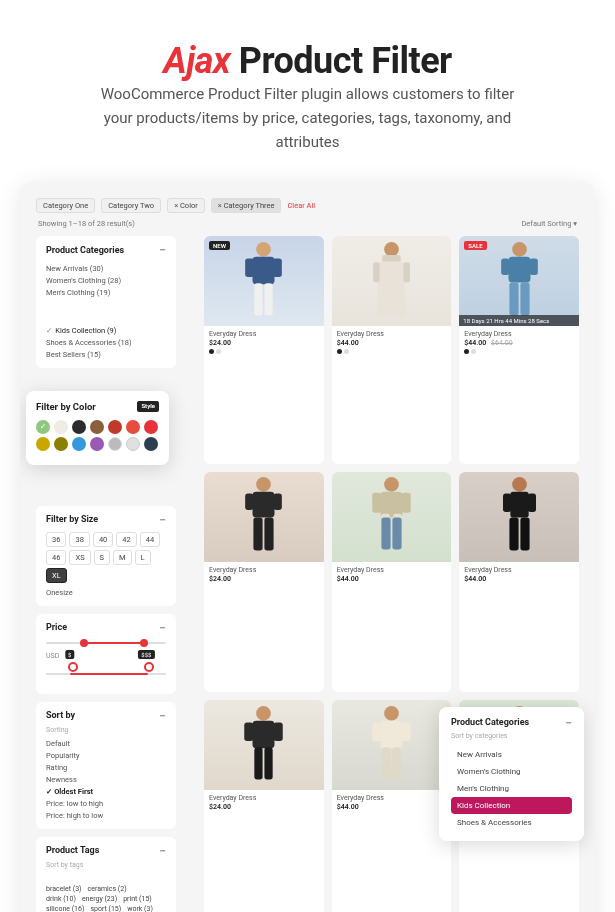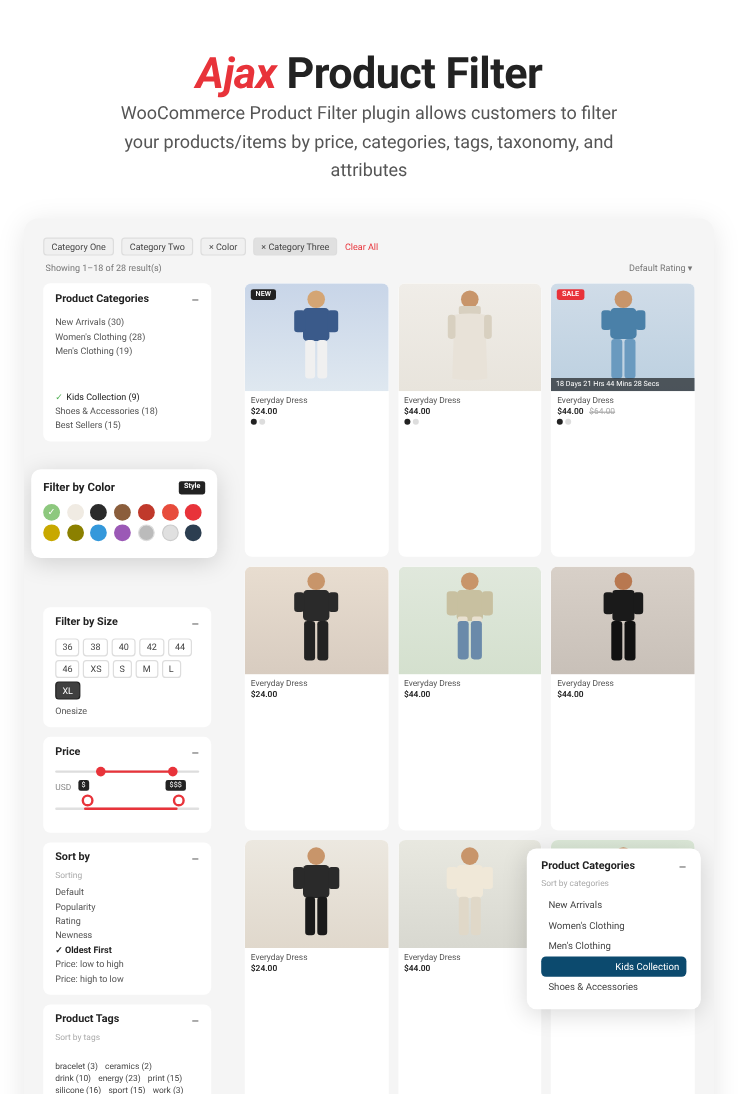--- a/index.html
+++ b/index.html
@@ -140,21 +140,21 @@
       color: #4CAF50;
       margin-right: 3px;
     }
 
     
     .color-filter-card {
       background: #fff;
       border-radius: 8px;
       box-shadow: 0 4px 20px rgba(0,0,0,0.15);
       padding: 10px;
-      width: 155px;
+      width: 143px;
       position: absolute;
       top: 155px;
       left: -10px;
       z-index: 10;
     }
     .color-filter-title {
       font-size: 9.5px;
       font-weight: 700;
       color: #222;
       display: flex;
@@ -434,23 +434,22 @@
       margin-bottom: 6px;
     }
     .cat-panel-item {
       font-size: 8px;
       color: #444;
       padding: 4px 6px;
       border-radius: 4px;
       cursor: pointer;
     }
     .cat-panel-item.active {
-      background: #0c4a6e;
+      background: #be185d;
       color: #fff;
-      text-align: right;
     }
 
     
     .pagination {
       display: flex;
       justify-content: center;
       gap: 4px;
       margin-top: 10px;
     }
     .page-btn {
@@ -531,21 +530,21 @@
     <div class="breadcrumb-bar">
       <span class="breadcrumb-chip">Category One</span>
       <span class="breadcrumb-chip">Category Two</span>
       <span class="breadcrumb-chip">× Color</span>
       <span class="breadcrumb-chip active">× Category Three</span>
       <span class="clear-link">Clear All</span>
     </div>
 
     <div class="results-bar">
       <span>Showing 1–18 of 28 result(s)</span>
-      <span style="cursor:pointer;">Default Rating ▾</span>
+      <span style="cursor:pointer;">Default Sorting ▾</span>
     </div>
 
     <div class="main-content">
 
       <div class="sidebar">
 
         <div class="sidebar-section">
           <div class="sidebar-section-title">
             <span>Product Categories</span>
             <span class="sidebar-minus">−</span>

